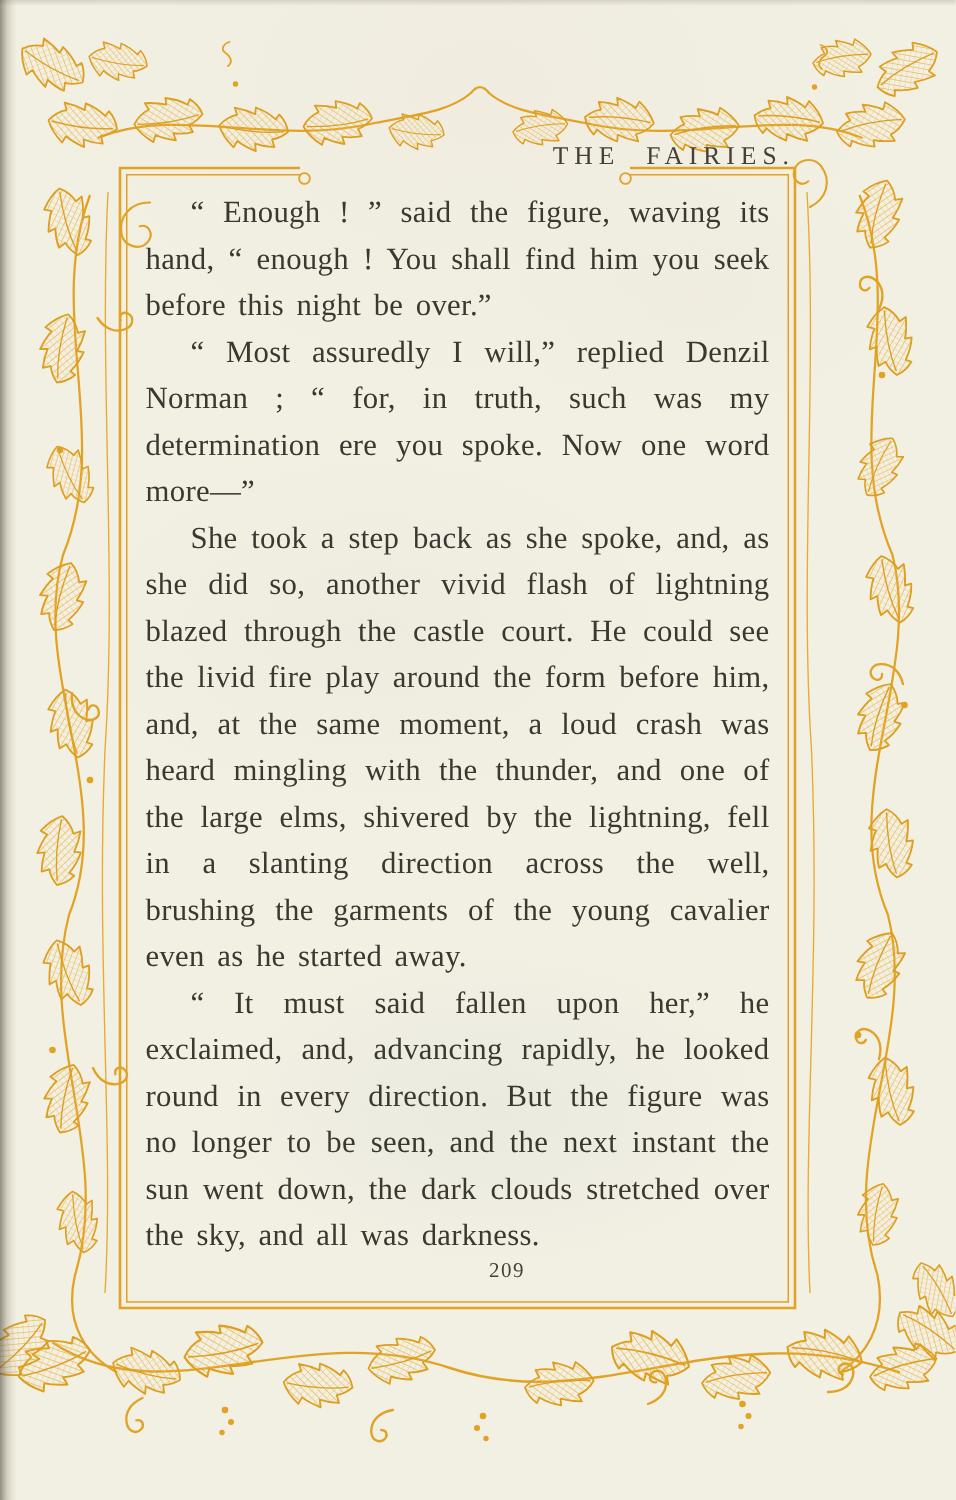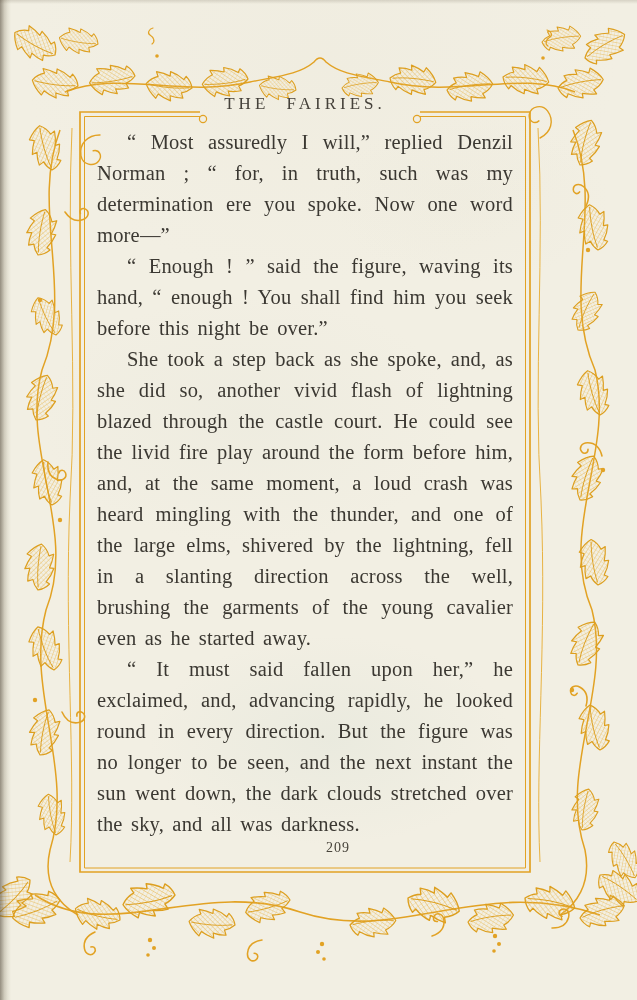--- a/index.html
+++ b/index.html
@@ -22,21 +22,21 @@
     position:absolute;left:0;top:0;bottom:0;width:11px;pointer-events:none;
     background:linear-gradient(to right, rgba(72,62,46,.55), rgba(120,110,88,.28) 40%, rgba(140,130,105,.12) 70%, rgba(0,0,0,0));
   }
   .scan-edge-top{
     position:absolute;left:0;top:0;right:0;height:4px;pointer-events:none;
     background:linear-gradient(to bottom, rgba(90,80,60,.18), rgba(0,0,0,0));
   }
   .border-svg{position:absolute;left:0;top:0;}
   .running-header{
     position:absolute;left:80px;top:94px;width:450px;
-    text-align:center;
+    text-align:right;
     font-size:17px;letter-spacing:4px;word-spacing:9px;
     color:#45413a;
   }
   .text-block{
     position:absolute;left:97px;top:127px;width:416px;
     font-size:20.5px;line-height:31px;color:#3b3832;
     text-align:justify;word-spacing:3px;letter-spacing:.2px;
   }
   .text-block p{margin:0;text-indent:30px;}
   .page-number{
@@ -153,22 +153,22 @@
     <circle cx="318" cy="952" r="2" fill="#e2a224"></circle>
     <circle cx="324" cy="959" r="1.8" fill="#e2a224"></circle>
   <circle cx="495" cy="936" r="2.2" fill="#e2a224"></circle>
     <circle cx="499" cy="944" r="2" fill="#e2a224"></circle>
     <circle cx="494" cy="951" r="1.8" fill="#e2a224"></circle>
 </svg>
 
 <div class="running-header">THE FAIRIES.</div>
 
 <div class="text-block">
+  <p class="para">“ Enough ! ” said the figure, waving its hand, “ enough !  You shall find him you seek before this night be over.”</p>
   <p class="para">“ Most assuredly I will,” replied Denzil Norman ; “ for, in truth, such was my determination ere you spoke.  Now one word more—”</p>
-  <p class="para">“ Enough ! ” said the figure, waving its hand, “ enough !  You shall find him you seek before this night be over.”</p>
   <p class="para">She took a step back as she spoke, and, as she did so, another vivid flash of lightning blazed through the castle court.  He could see the livid fire play around the form before him, and, at the same moment, a loud crash was heard mingling with the thunder, and one of the large elms, shivered by the lightning, fell in a slanting direction across the well, brushing the garments of the young cavalier even as he started away.</p>
   <p class="para">“ It must said fallen upon her,” he exclaimed, and, advancing rapidly, he looked round in every direction.  But the figure was no longer to be seen, and the next instant the sun went down, the dark clouds stretched over the sky, and all was darkness.</p>
 </div>
 
 <div class="page-number">209</div>
 
 <div class="scan-edge"></div>
 <div class="scan-edge-top"></div>
 
 </body></html>

